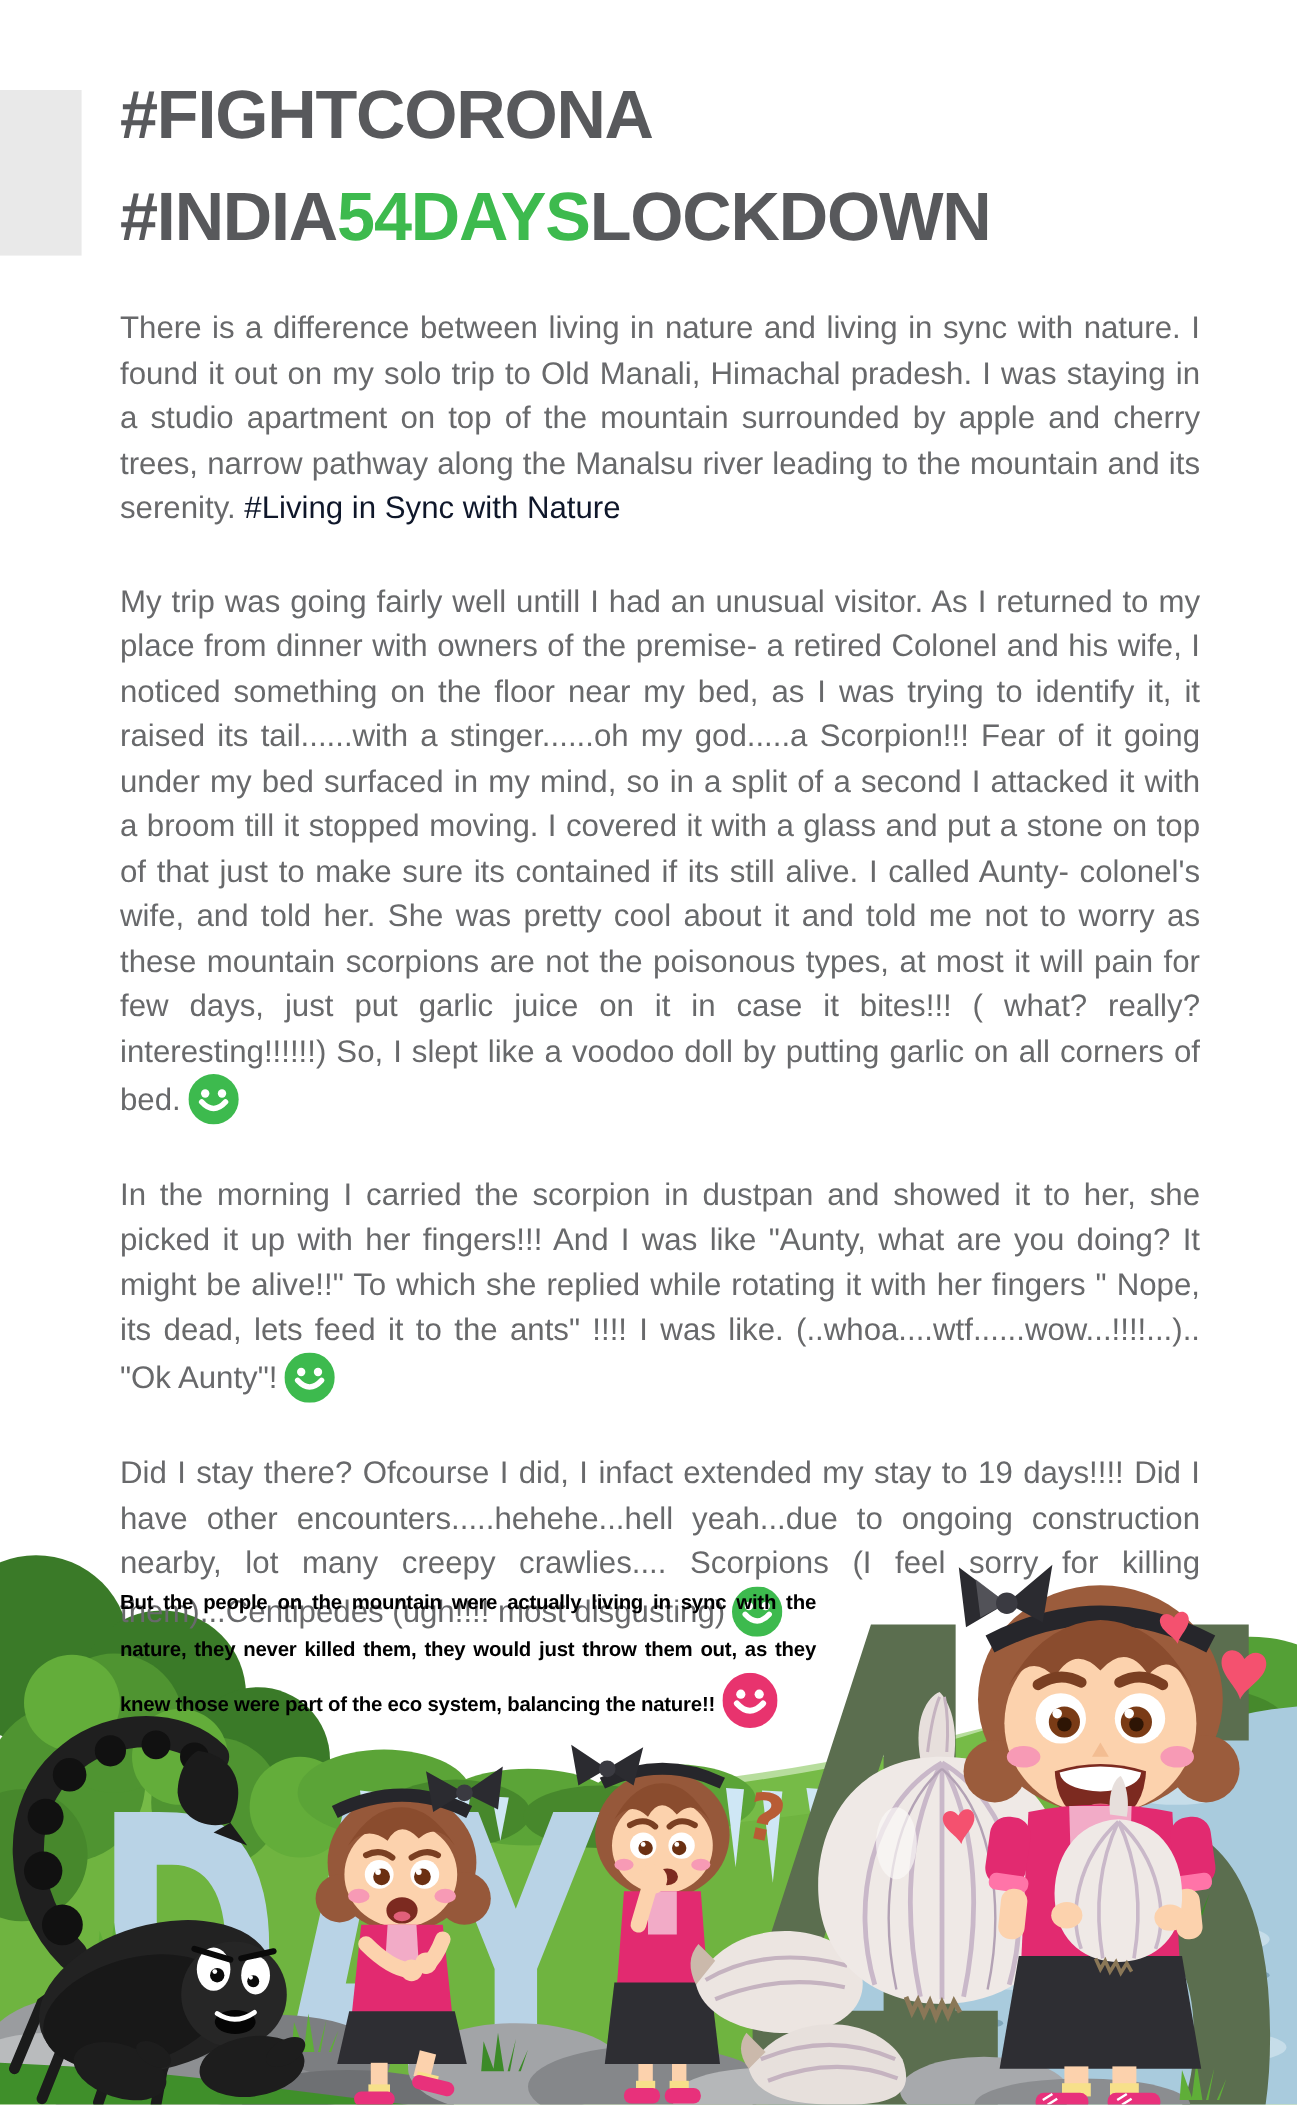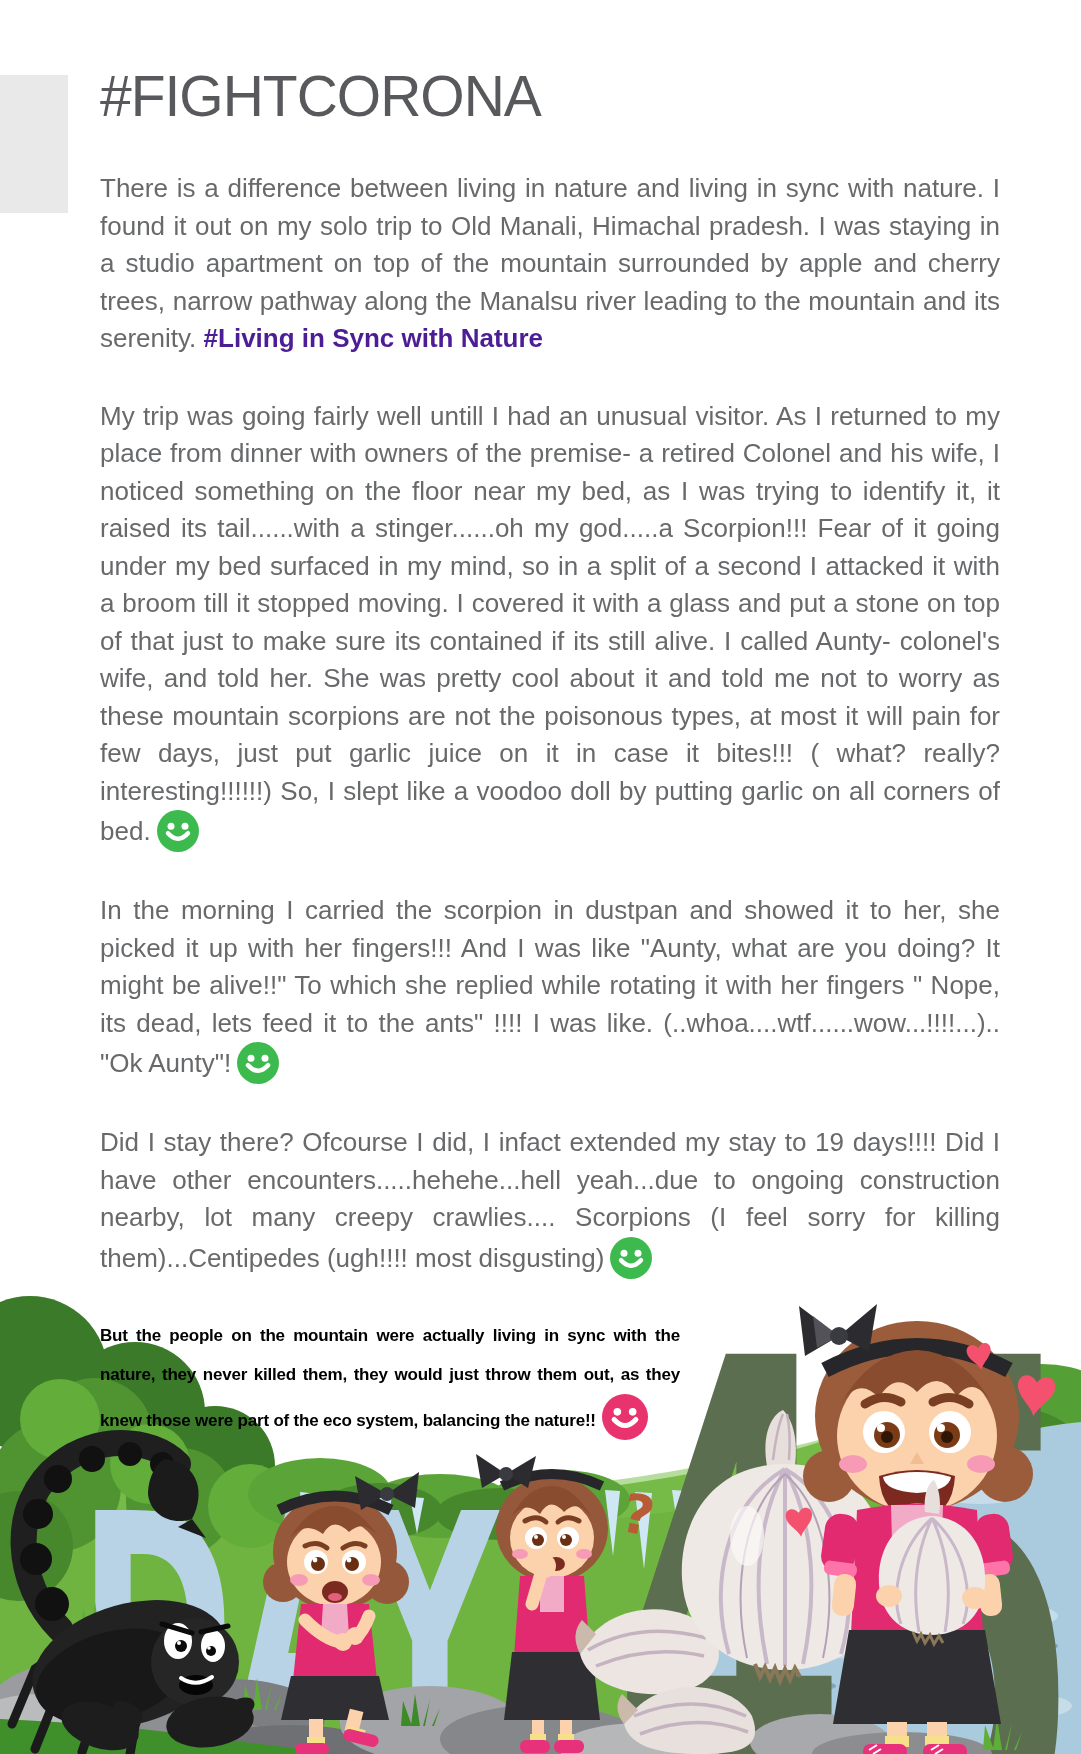--- a/index.html
+++ b/index.html
@@ -2,41 +2,42 @@
 <html><head>
 <meta charset="utf-8">
 <style>
   html,body{margin:0;padding:0;background:#fff;}
   #page{
     position:relative;width:1081px;height:1754px;overflow:hidden;background:#ffffff;
     font-family:"Liberation Sans",sans-serif;
   }
   .gray-tab{position:absolute;left:0;top:75px;width:68px;height:138px;background:#e9e9e9;}
   .content{position:relative;z-index:2;padding:68px 81px 0 100px;}
-  h1{margin:0;font-size:57px;line-height:1.0;letter-spacing:-1px;color:#58595c;font-weight:400;}
+  h1{margin:0;font-size:57px;line-height:1.0;letter-spacing:-1px;color:#58595c;font-weight:700;}
   h1.second{margin-top:28px;}
   h1 .grn{color:#3dba4e;}
   .body-text{margin:0;margin-top:45px;font-size:26px;line-height:37.5px;color:#68696b;
     text-align:justify;letter-spacing:0;}
   .body-text + .body-text{margin-top:40px;}
-  .hashtag-green{color:#4c1d95;font-weight:700;}
+  .hashtag-green{color:#0f172a;font-weight:400;}
   .smiley{display:inline-block;width:42px;height:42px;vertical-align:-12px;margin-left:6px;}
   .smiley-pink{width:46px;height:46px;vertical-align:-14px;}
   .bold-para{position:absolute;z-index:3;left:100px;top:1316px;width:580px;margin:0;
     font-size:17px;line-height:39px;font-weight:700;color:#000000;text-align:justify;letter-spacing:-0.2px;}
   .scene{position:absolute;left:0;top:1164px;width:1081px;height:590px;z-index:1;}
 </style>
 </head>
 <body>
 
 <div id="page">
   <div class="gray-tab"></div>
 
   <div class="content">
     <h1><span>#FIGHTCORONA</span></h1>
+    <h1 class="second"><span>#INDIA</span><span class="grn">54DAYS</span><span>LOCKDOWN</span></h1>
 
     <p class="body-text"><span>There is a difference between living in nature and living in sync with nature. I found it out on my solo trip to Old Manali, Himachal pradesh. I was staying in a studio apartment on top of the mountain surrounded by apple and cherry trees, narrow pathway along the Manalsu river leading to the mountain and its serenity.</span> <span class="hashtag-green">#Living in Sync with Nature</span></p>
 
     <p class="body-text"><span>My trip was going fairly well untill I had an unusual visitor. As I returned to my place from dinner with owners of the premise- a retired Colonel and his wife, I noticed something on the floor near my bed, as I was trying to identify it, it raised its tail......with a stinger......oh my god.....a Scorpion!!!  Fear of it going under my bed surfaced in my mind, so in a split of a second I attacked it with a broom till it stopped moving. I covered it with a glass and put a stone on top of that just to make sure its contained if its still alive. I called Aunty- colonel's wife, and told her. She was pretty cool about it and told me not to worry as these mountain scorpions are not the poisonous types, at most it will pain for few days, just put garlic juice on it in case it bites!!! ( what? really? interesting!!!!!!) So, I slept like a voodoo doll by putting garlic on all corners of bed.</span><svg class="smiley" viewBox="0 0 24 24">
           <circle cx="12" cy="12" r="12" fill="#3dba4e"></circle>
           <circle cx="8" cy="9.3" r="2" fill="#fff"></circle>
           <circle cx="16" cy="9.3" r="2" fill="#fff"></circle>
           <path d="M6.3,13.3 Q12,19.6 17.7,13.3" stroke="#fff" stroke-width="2.6" fill="none" stroke-linecap="round"></path>
         </svg></p>
 

